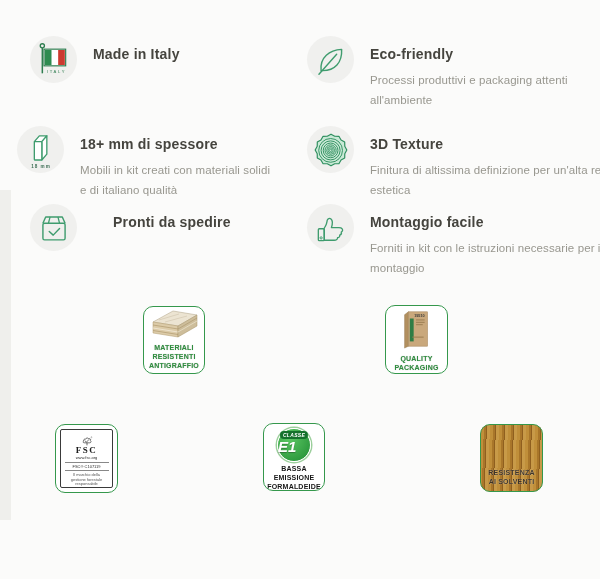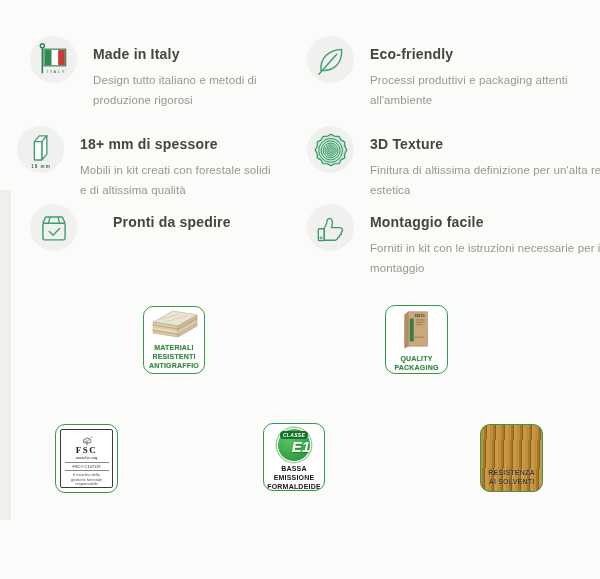--- a/index.html
+++ b/index.html
@@ -69,21 +69,21 @@
     width:34px;height:34px;margin:4px auto 2px;border-radius:50%;position:relative;
     background:radial-gradient(circle at 35% 30%, #5cc763, #1f8c33);
     border:1.5px solid #fff;box-shadow:0 0 0 1.5px #9ccf9c;box-sizing:border-box;
   }
   .classe-pill{
     position:absolute;top:2px;left:50%;transform:translateX(-50%);
     background:#15712c;color:#fff;font-size:5px;font-weight:700;font-style:italic;
     padding:1px 3px;border-radius:4px;letter-spacing:.3px;white-space:nowrap;
   }
   .e1-val{
-    position:absolute;top:9px;width:100%;text-align:right;color:#fff;font-weight:800;
+    position:absolute;top:9px;width:100%;text-align:left;color:#fff;font-weight:800;
     font-size:15px;font-style:italic;text-shadow:0 1px 1px rgba(0,0,0,.3);
   }
 </style>
 </head>
 <body>
 
 <div class="edge-strip"></div>
 
 <div class="feature" id="f1">
   <div class="icon-circle">
@@ -91,21 +91,20 @@
       <circle cx="10" cy="8" r="2.5" fill="none" stroke="#2e7d4f" stroke-width="1.6"></circle>
       <line x1="10" y1="10.5" x2="10" y2="41" stroke="#2e7d4f" stroke-width="1.8"></line>
       <rect x="12" y="12" width="26" height="20" fill="#ffffff" stroke="#2e7d4f" stroke-width="1.4"></rect>
       <rect x="13" y="13" width="8" height="18" fill="#2e8b50"></rect>
       <rect x="29" y="13" width="8" height="18" fill="#cc3a2f"></rect>
       <text x="27" y="41" text-anchor="middle" font-size="5" letter-spacing="2" fill="#2e7d4f" font-family="Liberation Sans, sans-serif">ITALY</text>
     </svg>
   </div>
   <div class="txt txt-l">
     <h3>Made in Italy</h3>
-    <p>Design tutto italiano e metodi di produzione rigorosi</p>
   </div>
 </div>
 
 <div class="feature" id="f2">
   <div class="icon-circle">
     <svg width="34" height="34" viewBox="0 0 48 48">
       <path d="M39 9 C22 10 8 20 10 39 C30 40 40 27 39 9 Z" fill="none" stroke="#3f9c6e" stroke-width="2" stroke-linejoin="round"></path>
       <path d="M7 44 L32 16" fill="none" stroke="#3f9c6e" stroke-width="2" stroke-linecap="round"></path>
     </svg>
   </div>
@@ -119,21 +118,21 @@
   <div class="icon-circle">
     <svg width="40" height="42" viewBox="0 0 48 50">
       <path d="M16 15 L22 8 L31 8 L25 15 Z" fill="#fff" stroke="#3f9c6e" stroke-width="1.6" stroke-linejoin="round"></path>
       <path d="M25 15 L31 8 L31 30 L25 37 Z" fill="#fff" stroke="#3f9c6e" stroke-width="1.6" stroke-linejoin="round"></path>
       <rect x="16" y="15" width="9" height="22" rx="1" fill="#fff" stroke="#3f9c6e" stroke-width="1.6"></rect>
       <text x="24" y="47" text-anchor="middle" font-size="5.5" letter-spacing="1.2" fill="#3e6e55" font-weight="bold" font-family="Liberation Sans, sans-serif">18 mm</text>
     </svg>
   </div>
   <div class="txt txt-l">
     <h3>18+ mm di spessore</h3>
-    <p>Mobili in kit creati con forestale solidi e di altissima qualità</p>
+    <p>Mobili in kit creati con materiali solidi e di italiano qualità</p>
   </div>
 </div>
 
 <div class="feature" id="f4">
   <div class="icon-circle">
     <svg width="38" height="38" viewBox="0 0 48 48">
       <polygon points="44,24 41.4,28.7 41.3,34 36.7,36.7 34,41.3 28.7,41.4 24,44 19.3,41.4 14,41.3 11.3,36.7 6.7,34 6.6,28.7 4,24 6.6,19.3 6.7,14 11.3,11.3 14,6.7 19.3,6.6 24,4 28.7,6.6 34,6.7 36.7,11.3 41.3,14 41.4,19.3" fill="#c9e9d6" stroke="#2f8f5f" stroke-width="1.5" stroke-linejoin="round"></polygon>
       <circle cx="23.5" cy="24.5" r="15" fill="none" stroke="#2f8f5f" stroke-width="1.2"></circle>
       <circle cx="23.5" cy="24.5" r="12" fill="none" stroke="#2f8f5f" stroke-width="1.2"></circle>
       <circle cx="23.5" cy="24.5" r="9.3" fill="none" stroke="#2f8f5f" stroke-width="1.2"></circle>

